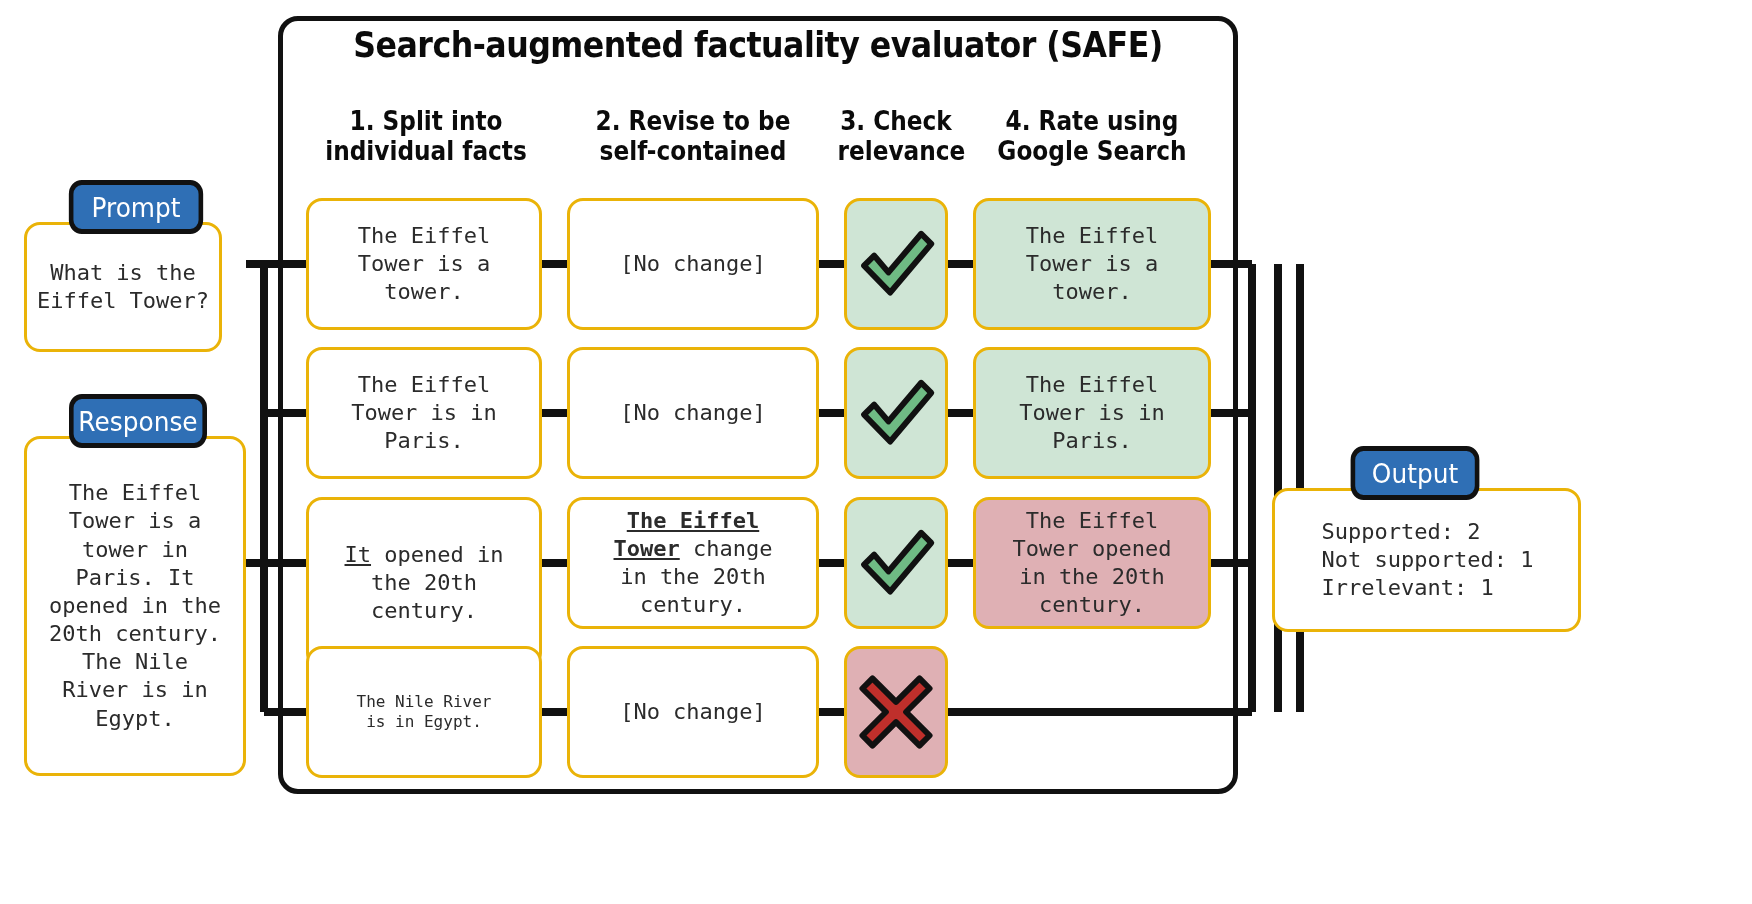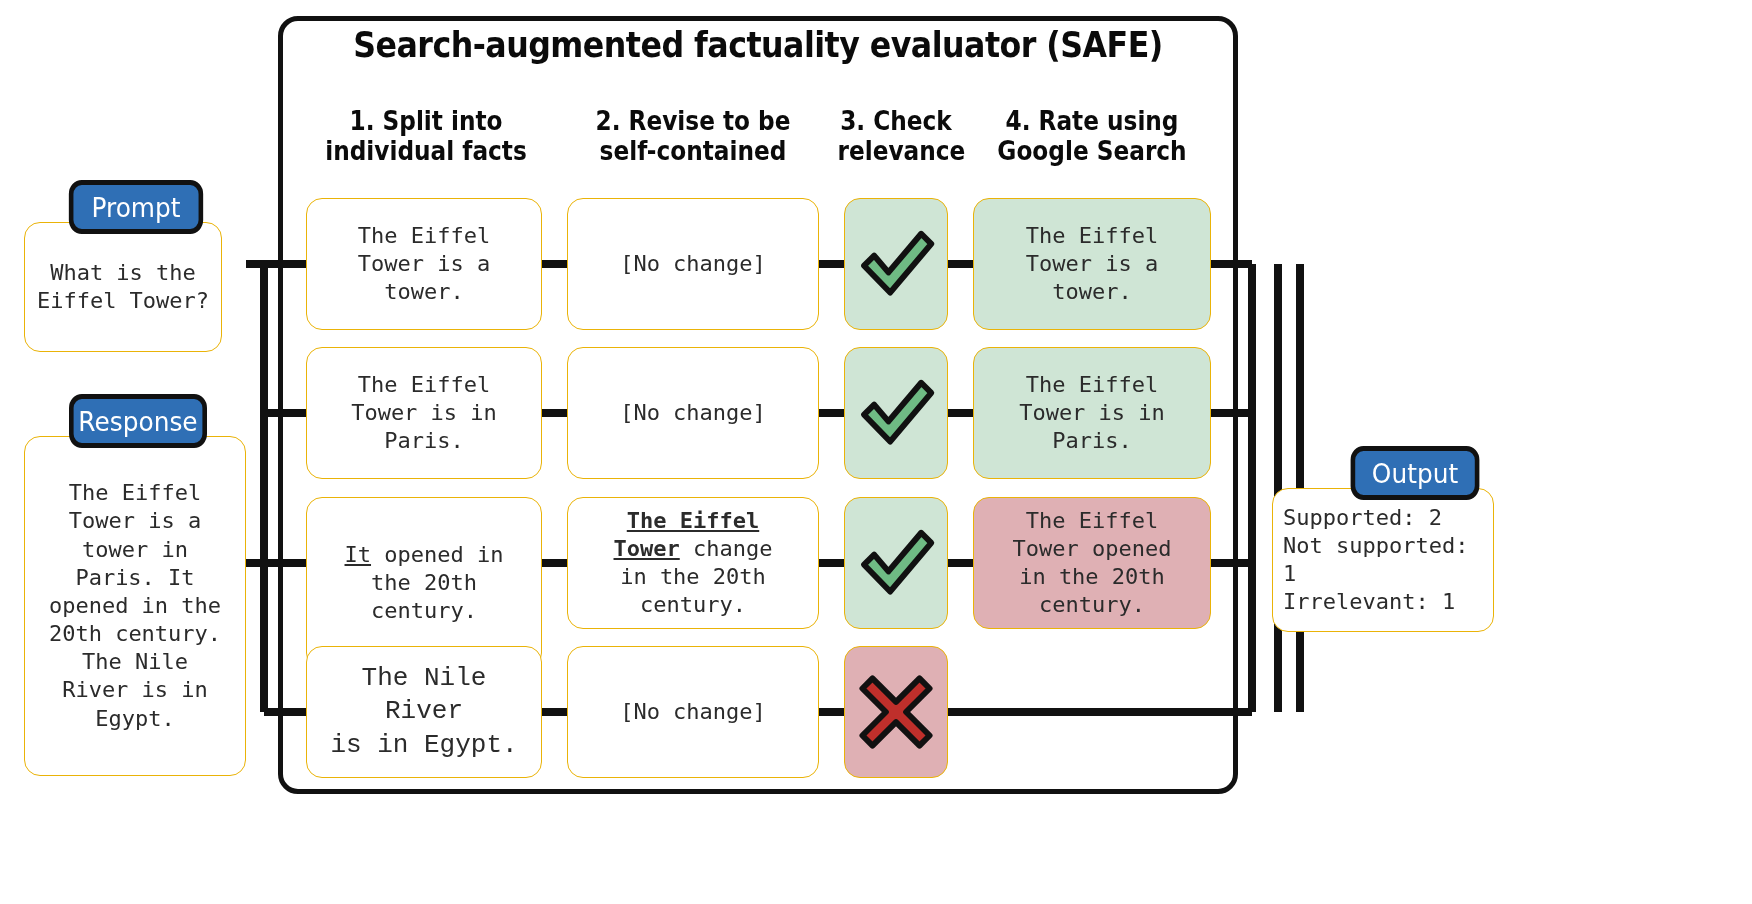--- a/index.html
+++ b/index.html
@@ -15,21 +15,21 @@
   #stage { position: absolute; inset: 0; }
 
   
   #wires { position: absolute; left: 0; top: 0; width: 1752px; height: 904px; }
 
   
   .box {
     position: absolute;
     box-sizing: border-box;
     background: #ffffff;
-    border: 1px solid #eab308;
+    border: 3px solid #eab308;
     border-radius: 16px;
     display: flex;
     align-items: center;
     justify-content: center;
   }
   .box .txt {
     font-family: "DejaVu Sans Mono", monospace;
     color: #2b2b2b;
     text-align: center;
     line-height: 1.28;
@@ -237,32 +237,32 @@
     </svg>
   </div>
   <div class="box bg-red" style="left:973px; top:497px; width:238px; height:132px;">
     <div class="txt" style="font-size:22px;">The Eiffel
 Tower opened
 in the 20th
 century.</div>
   </div>
 
   <div class="box" style="left:306px; top:646px; width:236px; height:132px;">
-    <div class="txt" style="font-size:26px;font-family:Liberation Mono, monospace;">The Nile River
+    <div class="txt" style="font-size:16px;">The Nile River
 is in Egypt.</div>
   </div>
   <div class="box" style="left:567px; top:646px; width:252px; height:132px;">
     <div class="txt" style="font-size:22px;">[No change]</div>
   </div>
   <div class="box bg-red markbox" style="left:844px; top:646px; width:104px; height:132px;">
     <svg width="84" height="84" viewBox="0 0 100 100">
       <path d="M22,10 L50,38 L78,10 L90,22 L62,50 L90,78 L78,90 L50,62 L22,90 L10,78 L38,50 L10,22 Z" fill="#bf2f2b" stroke="#111111" stroke-width="7" stroke-linejoin="round"></path>
     </svg>
   </div>
 
   <div class="tag" style="left:1345px; top:446px; width:140px; height:54px;">Output</div>
-  <div class="box" style="left:1272px; top:488px; width:222px; height:144px; justify-content:center;">
+  <div class="box" style="left:1272px; top:488px; width:309px; height:144px; justify-content:center;">
     <div class="txt" style="font-size:22px; text-align:left; padding-left:10px;">Supported: 2
 Not supported: 1
 Irrelevant: 1</div>
   </div>
 
 </div>
 
 </body></html>

